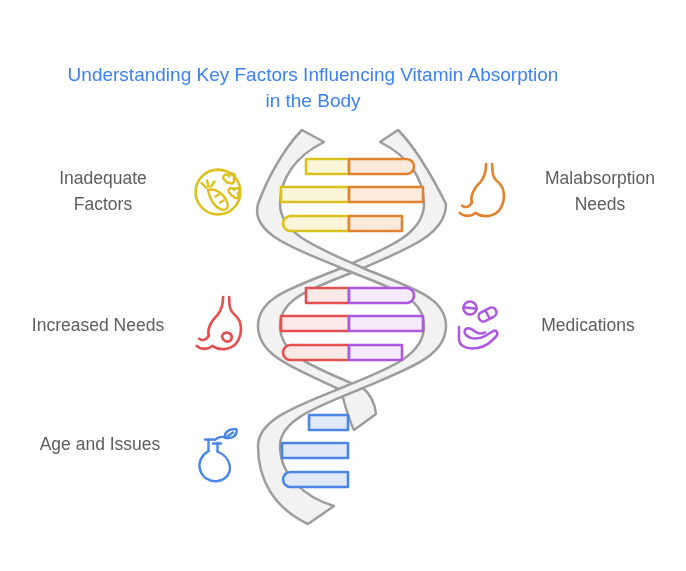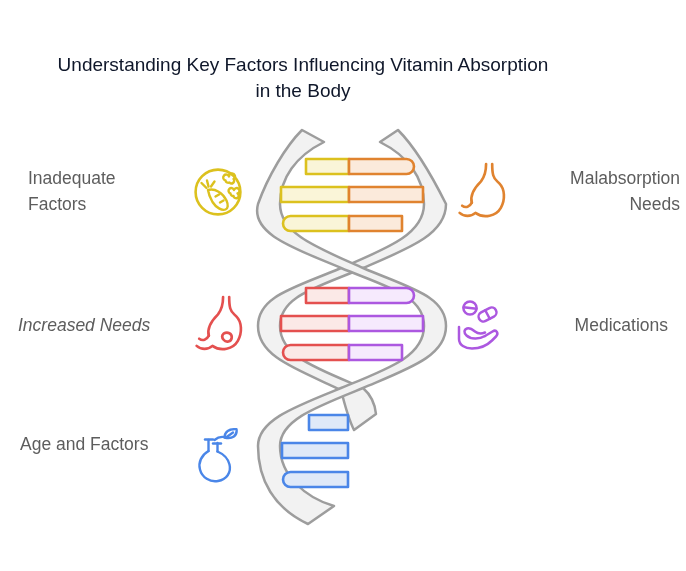--- a/index.html
+++ b/index.html
@@ -2,31 +2,31 @@
 <html><head>
 <meta charset="utf-8">
 <style>
   html,body{margin:0;padding:0;background:#ffffff;}
   .canvas{
     position:relative;width:686px;height:571px;background:#ffffff;overflow:hidden;
     font-family:"Liberation Sans", sans-serif;
   }
   .title{
     position:absolute;left:42px;top:46px;width:510px;
-    font-size:19px;line-height:26px;font-weight:400;color:#0f172a;
-    text-align:center;margin:6px;
+    font-size:19px;line-height:26px;font-weight:400;color:#3b82f6;
+    text-align:center;margin:16px;
   }
   .factor-label{
     position:absolute;font-size:17.5px;line-height:26px;color:#5d5d5d;
   }
-  .factor-label.align-right{text-align:left;}
-  .factor-label.align-left{text-align:right;}
+  .factor-label.align-right{text-align:center;}
+  .factor-label.align-left{text-align:center;}
   #label-inadequate-intake{left:28px;top:165px;width:150px;}
   #label-malabsorption{left:520px;top:165px;width:160px;}
-  #label-increased-needs{left:18px;top:312px;width:160px;font-style:italic;}
+  #label-increased-needs{left:18px;top:312px;width:160px;}
   #label-medications{left:508px;top:312px;width:160px;}
   #label-age-genetic{left:20px;top:431px;width:160px;}
   .icon{position:absolute;}
   #icon-inadequate{left:193px;top:167px;}
   #icon-malabsorption{left:455px;top:162px;}
   #icon-increased{left:192px;top:295px;}
   #icon-medications{left:456px;top:298px;}
   #icon-age-genetic{left:197px;top:428px;}
   .helix-svg{position:absolute;left:0;top:0;}
 </style>
@@ -106,21 +106,21 @@
 
   <div class="factor-label align-right" id="label-increased-needs">
     <div>Increased Needs</div>
   </div>
 
   <div class="factor-label align-left" id="label-medications">
     <div>Medications</div>
   </div>
 
   <div class="factor-label align-right" id="label-age-genetic">
-    <div>Age and Factors</div>
+    <div>Age and Issues</div>
   </div>
 
   <svg class="icon" id="icon-inadequate" width="50" height="50" viewBox="0 0 50 50">
     <g fill="none" stroke-width="2.4" stroke-linecap="round" stroke-linejoin="round" stroke="#dcc11e">
       <circle cx="25" cy="25" r="22.4" stroke-width="2.6"></circle>
       <path d="M 15,23 C 22,21 30,26 33.5,33.5 C 35.5,38 35,41.5 32.5,42.5 C 29,44 23,40.5 19.5,35 C 17.5,31.5 15.5,26.5 15,23 Z"></path>
       <path d="M 13.5,21 L 8.5,16"></path>
       <path d="M 15.5,19.5 L 14,13.5"></path>
       <path d="M 18,19.5 L 21.5,14.5"></path>
       <path d="M 22.5,29.5 L 26,27.5"></path>

